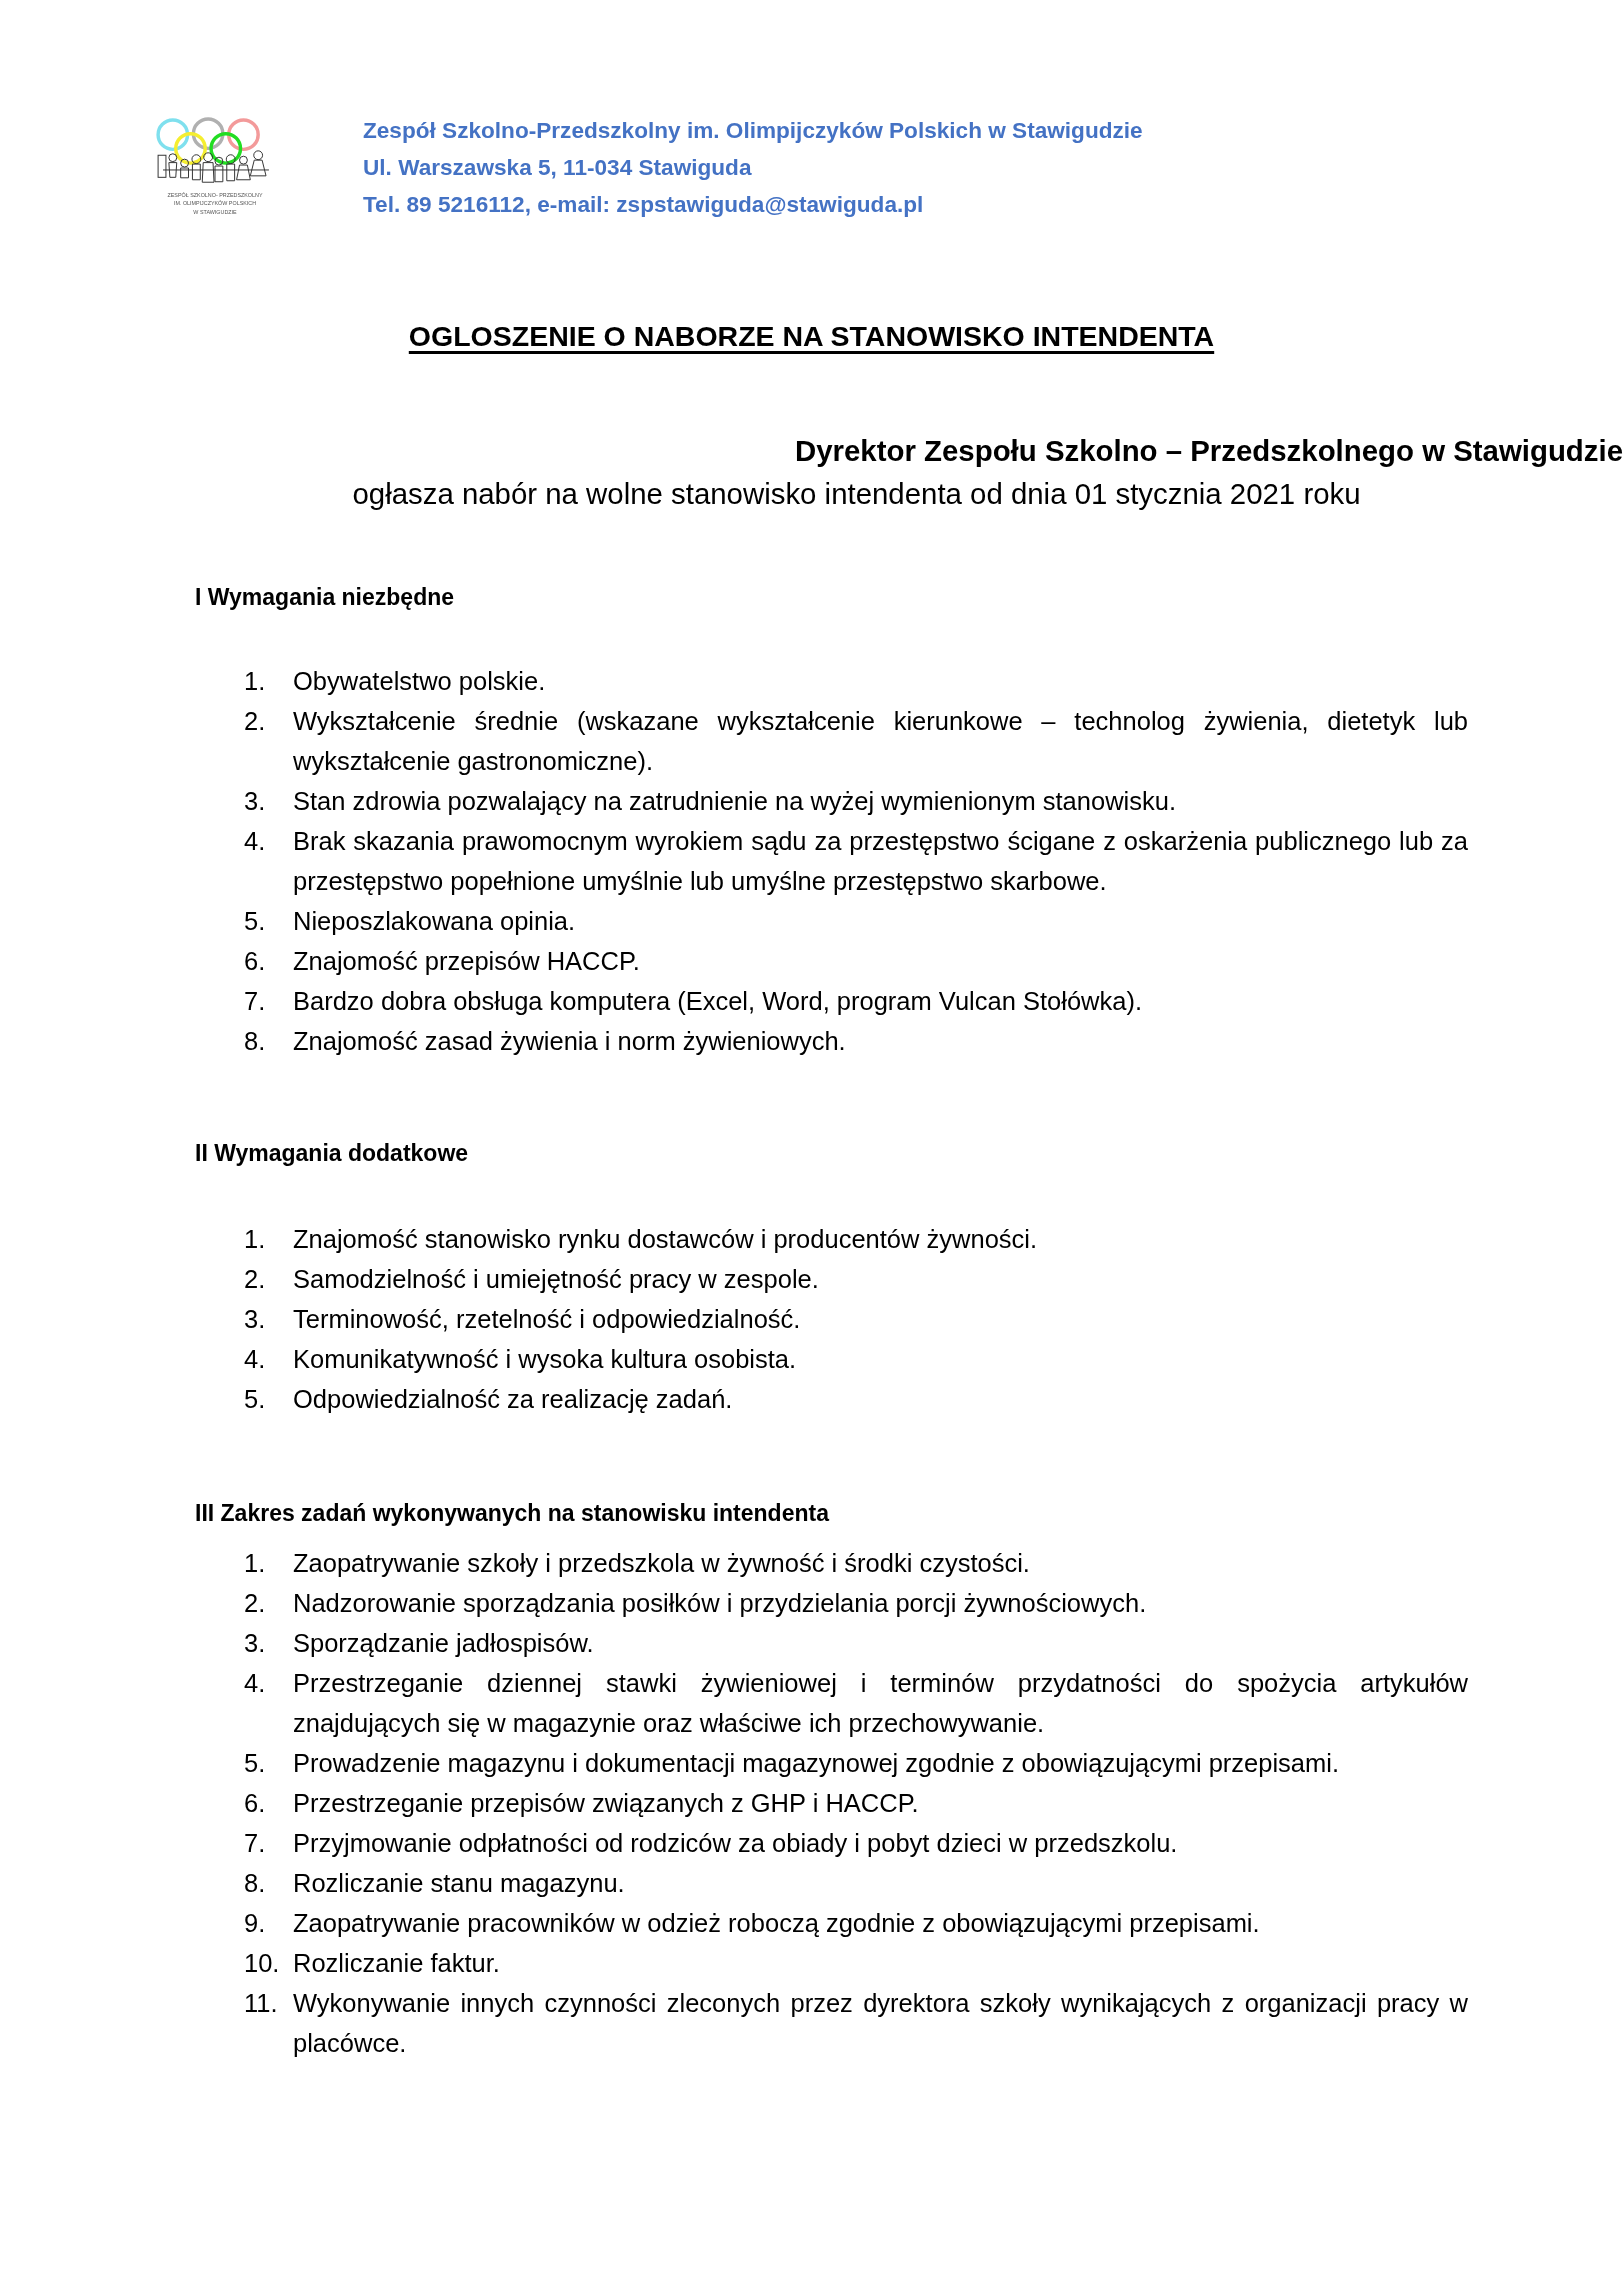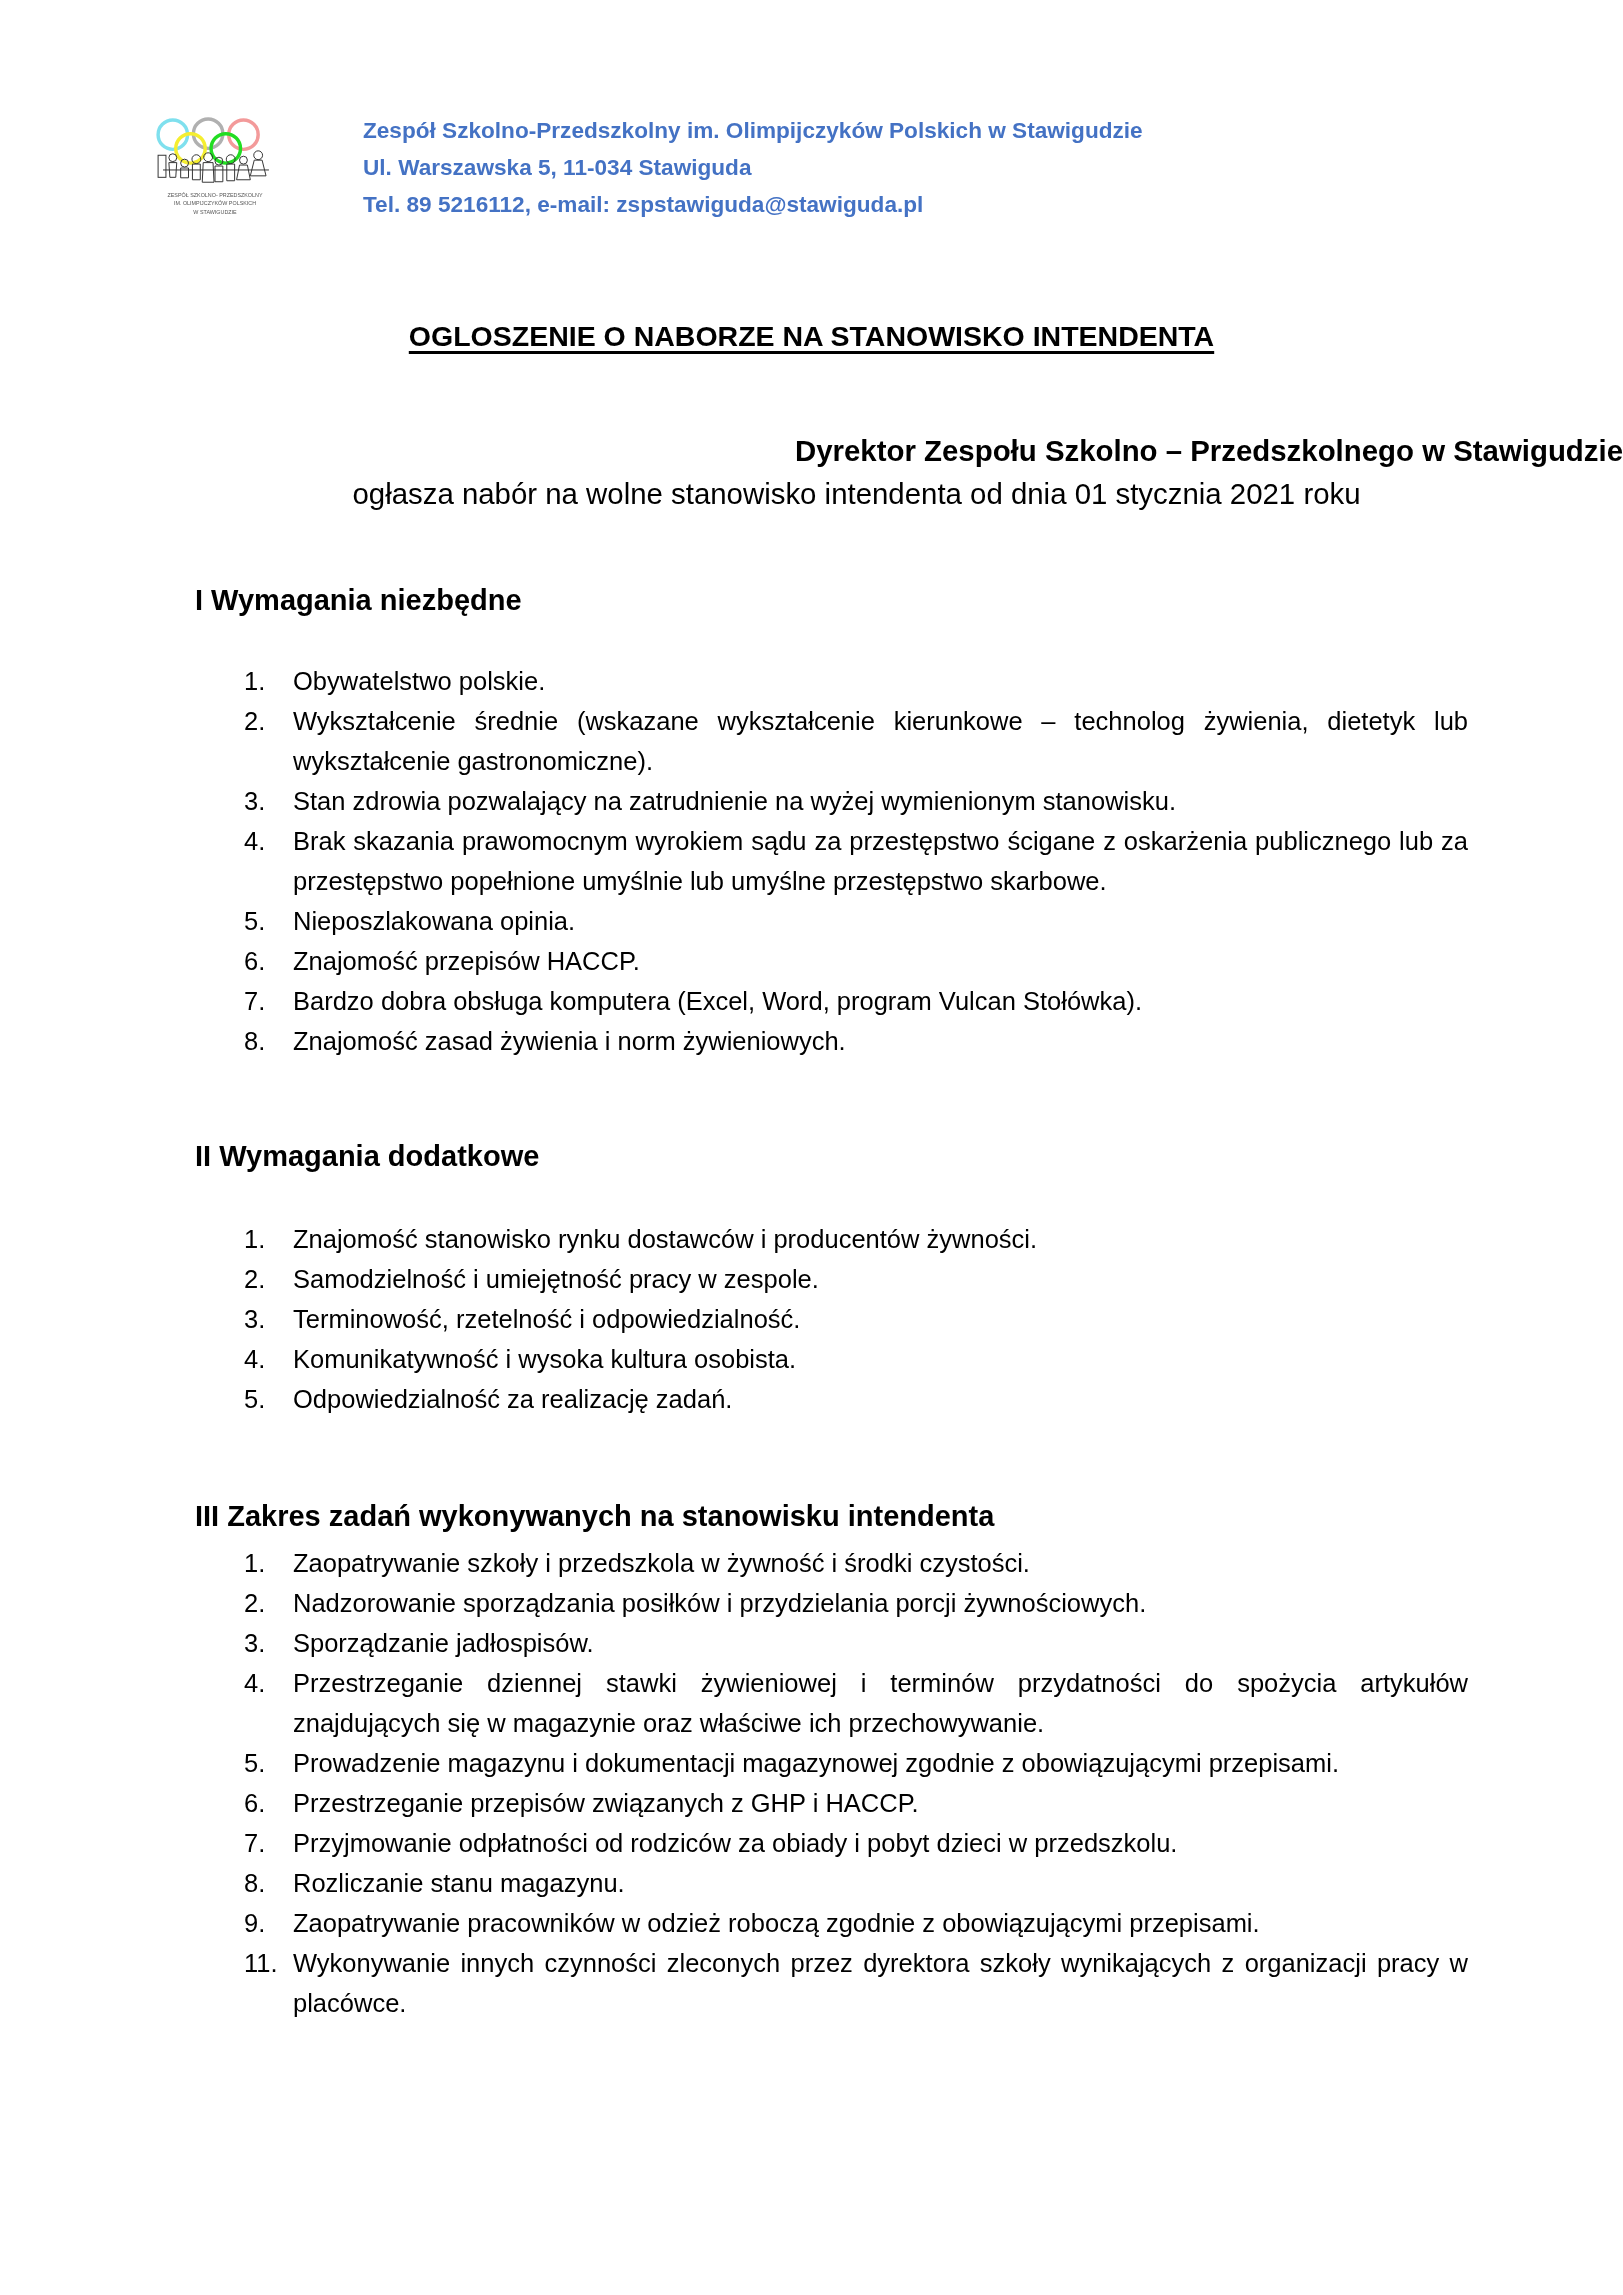--- a/index.html
+++ b/index.html
@@ -6,21 +6,21 @@
   body { width:1623px; height:2295px; position:relative; overflow:hidden;
          font-family:"Liberation Sans", sans-serif; color:#000; }
   .logo { position:absolute; left:153px; top:116px; width:124px; height:104px; }
   .header-block { position:absolute; left:363px; top:96px;margin-top:16px; }
   .header-line { font-weight:bold; color:#4472C4; font-size:22.6px; line-height:37px; white-space:nowrap; letter-spacing:0px; }
   .title { position:absolute; left:0; width:1623px; top:320px; text-align:center;
            font-weight:bold; font-size:28.5px; text-decoration:underline; text-decoration-thickness:2.5px;
            text-underline-offset:4.9px; white-space:nowrap; }
   .sub1 { position:absolute; left:0; width:1623px; top:434px; text-align:right; font-weight:bold; font-size:29.4px; white-space:nowrap; }
   .sub2 { position:absolute; left:0; width:1623px; top:477px; text-align:center; font-size:29.4px; white-space:nowrap;padding-left:45px; }
-  .section-heading { position:absolute; left:195px; font-weight:bold; font-size:29px; white-space:nowrap; }
+  .section-heading { position:absolute; left:195px; font-weight:bold; font-size:23px; white-space:nowrap; }
   .list { position:absolute; left:244px; width:1224px; margin:0; padding:0; list-style:none; }
   .list li { position:relative; padding-left:49px; font-size:25.5px; line-height:40px; text-align:justify; }
   .list li .num { position:absolute; left:0; top:0; }
   .list li .txt { display:block; }
 </style>
 </head>
 <body>
 
 <div class="logo">
   <svg width="124" height="104" viewBox="0 0 252 212">
@@ -163,17 +163,21 @@
     </li>
   <li>
       <span class="num">8.</span>
       <span class="txt">Rozliczanie stanu magazynu.</span>
     </li>
   <li>
       <span class="num">9.</span>
       <span class="txt"> Zaopatrywanie pracowników w odzież roboczą zgodnie z obowiązującymi przepisami.</span>
     </li>
   <li>
+      <span class="num">10.</span>
+      <span class="txt">Rozliczanie faktur.</span>
+    </li>
+  <li>
       <span class="num">11.</span>
       <span class="txt">Wykonywanie innych czynności zleconych przez dyrektora szkoły wynikających z organizacji pracy w placówce.</span>
     </li>
 </ol>
 
 
 </body></html>

